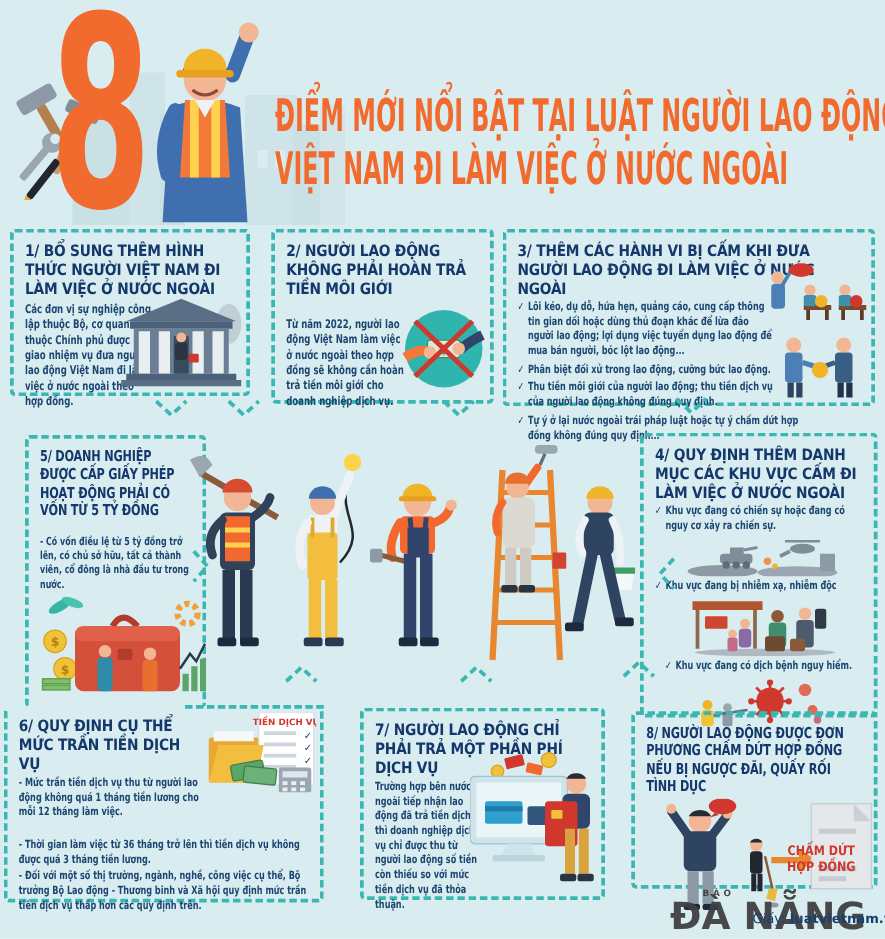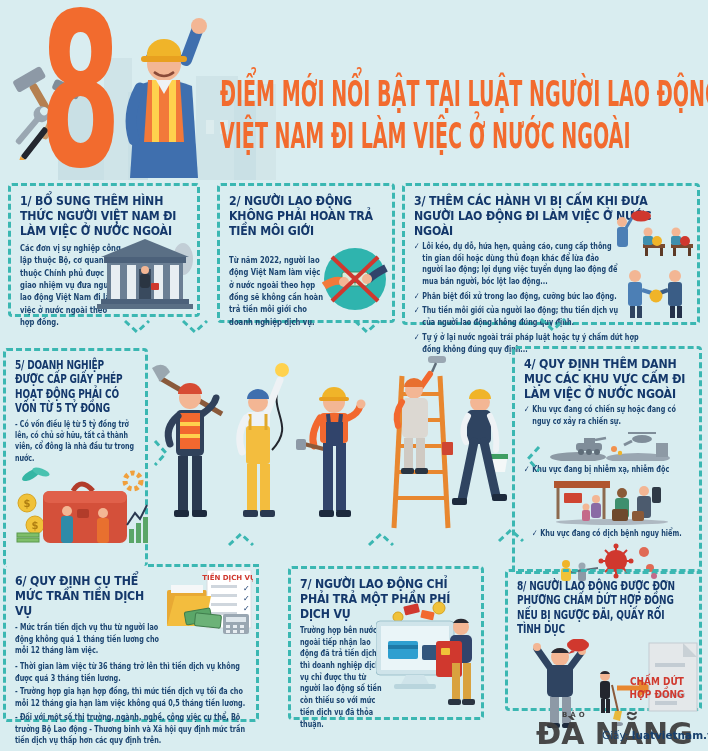--- a/index.html
+++ b/index.html
@@ -261,23 +261,23 @@
         <circle cx="92" cy="26" r="4" fill="#e06a55"></circle>
       <circle cx="8" cy="22" r="4" fill="#f0b429"></circle>
         <rect x="3" y="26" width="10" height="13" rx="3" fill="#f0c239"></rect>
       <circle cx="24" cy="24" r="3.5" fill="#9aa7b2"></circle>
         <rect x="20" y="27" width="8" height="12" rx="2" fill="#8d99a6"></rect>
       <line x1="13" y1="30" x2="40" y2="26" stroke="#5f6d79" stroke-width="2"></line>
       <circle cx="96" cy="34" r="3" fill="#c46a8a"></circle>
     </svg>
   </div>
 
-  <div class="box nobb" style="left:3px;top:348px;width:145px;height:218px">
+  <div class="box nobb" style="left:20px;top:348px;width:145px;height:218px">
     <div class="sec-title tt75">5/ DOANH NGHIỆP ĐƯỢC CẤP GIẤY PHÉP HOẠT ĐỘNG PHẢI CÓ VỐN TỪ 5 TỶ ĐỒNG</div>
-    <div style="width:125px;margin-top:3px">
+    <div style="width:125px;margin-top:13px">
       <div class="body-txt c72" style="font-size:8.8px">- Có vốn điều lệ từ 5 tỷ đồng trở lên, có chủ sở hữu, tất cả thành viên, cổ đông là nhà đầu tư trong nước.</div>
     </div>
     <svg style="margin-top:3px" width="133" height="80">
       <ellipse cx="16" cy="8" rx="10" ry="4" fill="#35b6a4" transform="rotate(-30 16 8)"></ellipse>
       <ellipse cx="26" cy="5" rx="9" ry="3.5" fill="#49c2b0" transform="rotate(20 26 5)"></ellipse>
       <circle cx="118" cy="14" r="8" fill="none" stroke="#f0a03c" stroke-width="5" stroke-dasharray="4 3"></circle>
       <circle cx="12" cy="36" r="9" fill="#f0c239" stroke="#d8a41f"></circle>
       <text x="12" y="40" text-anchor="middle" font-size="10" font-weight="bold" fill="#b07f12">$</text>
       <circle cx="20" cy="58" r="9" fill="#f0c239" stroke="#d8a41f"></circle>
       <text x="20" y="62" text-anchor="middle" font-size="10" font-weight="bold" fill="#b07f12">$</text>
@@ -298,25 +298,22 @@
     </svg>
   </div>
 
   <div class="dash-h" style="left:148px;top:564px;width:111px"></div>
 
   <div class="box nobt" style="left:3px;top:566px;width:256px;height:156px">
     <div class="sec-title tt88" style="width:150px">6/ QUY ĐỊNH CỤ THỂ MỨC TRẦN TIỀN DỊCH VỤ</div>
     <div style="width:152px;margin-top:4px">
       <div class="body-txt c72" style="font-size:9px">- Mức trần tiền dịch vụ thu từ người lao động không quá 1 tháng tiền lương cho mỗi 12 tháng làm việc.</div>
     </div>
-    <div style="width:238px;margin-top:4px">
+    <div style="width:238px;margin-top:14px">
       <div class="body-txt c72" style="font-size:9px">- Thời gian làm việc từ 36 tháng trở lên thì tiền dịch vụ không được quá 3 tháng tiền lương.</div>
-    </div>
-    <div style="width:238px;margin-top:2px">
-      <div class="body-txt c72" style="font-size:9px">- Trường hợp gia hạn hợp đồng, thì mức tiền dịch vụ tối đa cho mỗi 12 tháng gia hạn làm việc không quá 0,5 tháng tiền lương.</div>
     </div>
     <div style="width:238px;margin-top:2px">
       <div class="body-txt c72" style="font-size:9px">- Đối với một số thị trường, ngành, nghề, công việc cụ thể, Bộ trưởng Bộ Lao động - Thương binh và Xã hội quy định mức trần tiền dịch vụ thấp hơn các quy định trên.</div>
     </div>
     <svg class="abs" style="right:3px;top:4px" width="88" height="64">
       <rect x="2" y="20" width="40" height="36" rx="2" fill="#e8a934"></rect>
       <rect x="6" y="15" width="32" height="8" fill="#f5f7f8"></rect>
       <rect x="42" y="0" width="44" height="58" fill="#ffffff" stroke="#d8dde2"></rect>
       <text x="64" y="10" text-anchor="middle" font-size="7" font-weight="bold" fill="#d0382e">TIỀN DỊCH VỤ</text>
       <rect x="46" y="15" width="26" height="3" fill="#cfd6dd"></rect>

